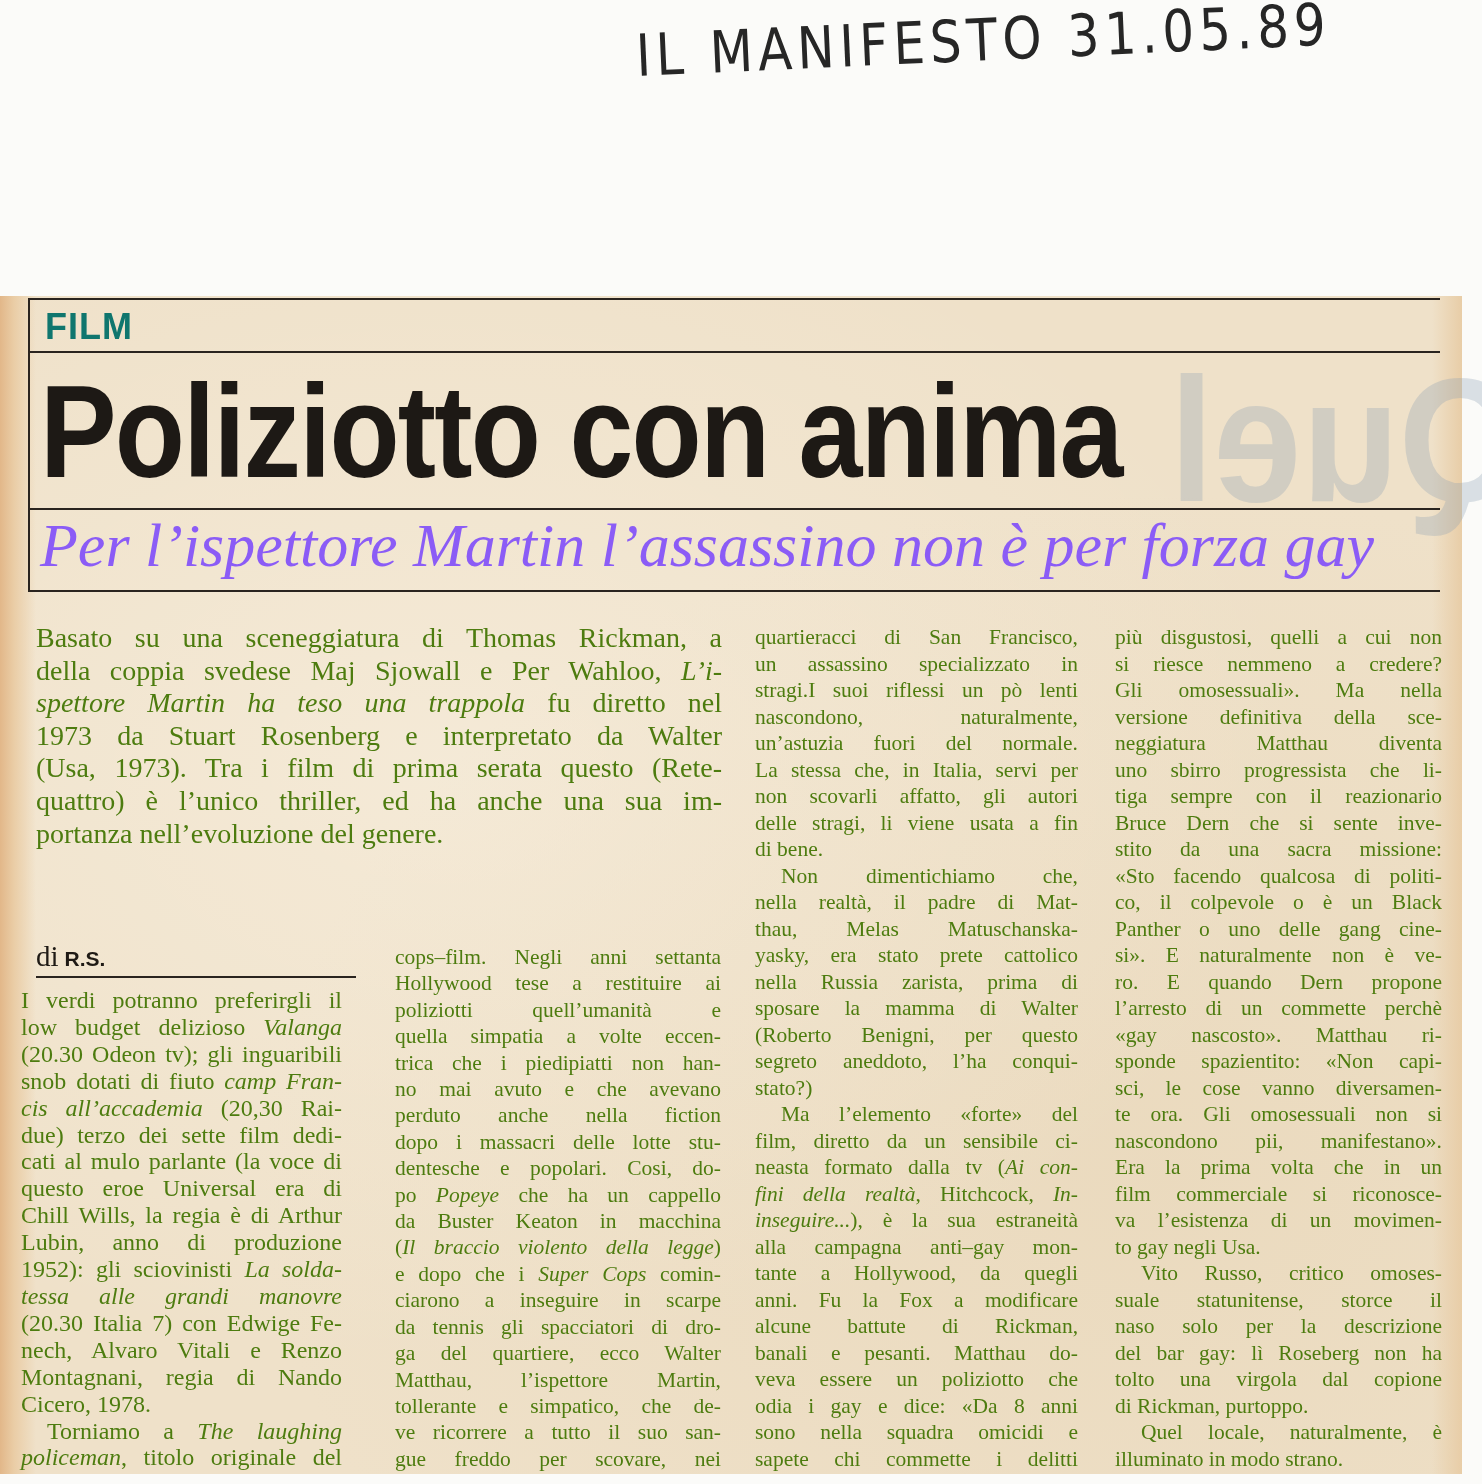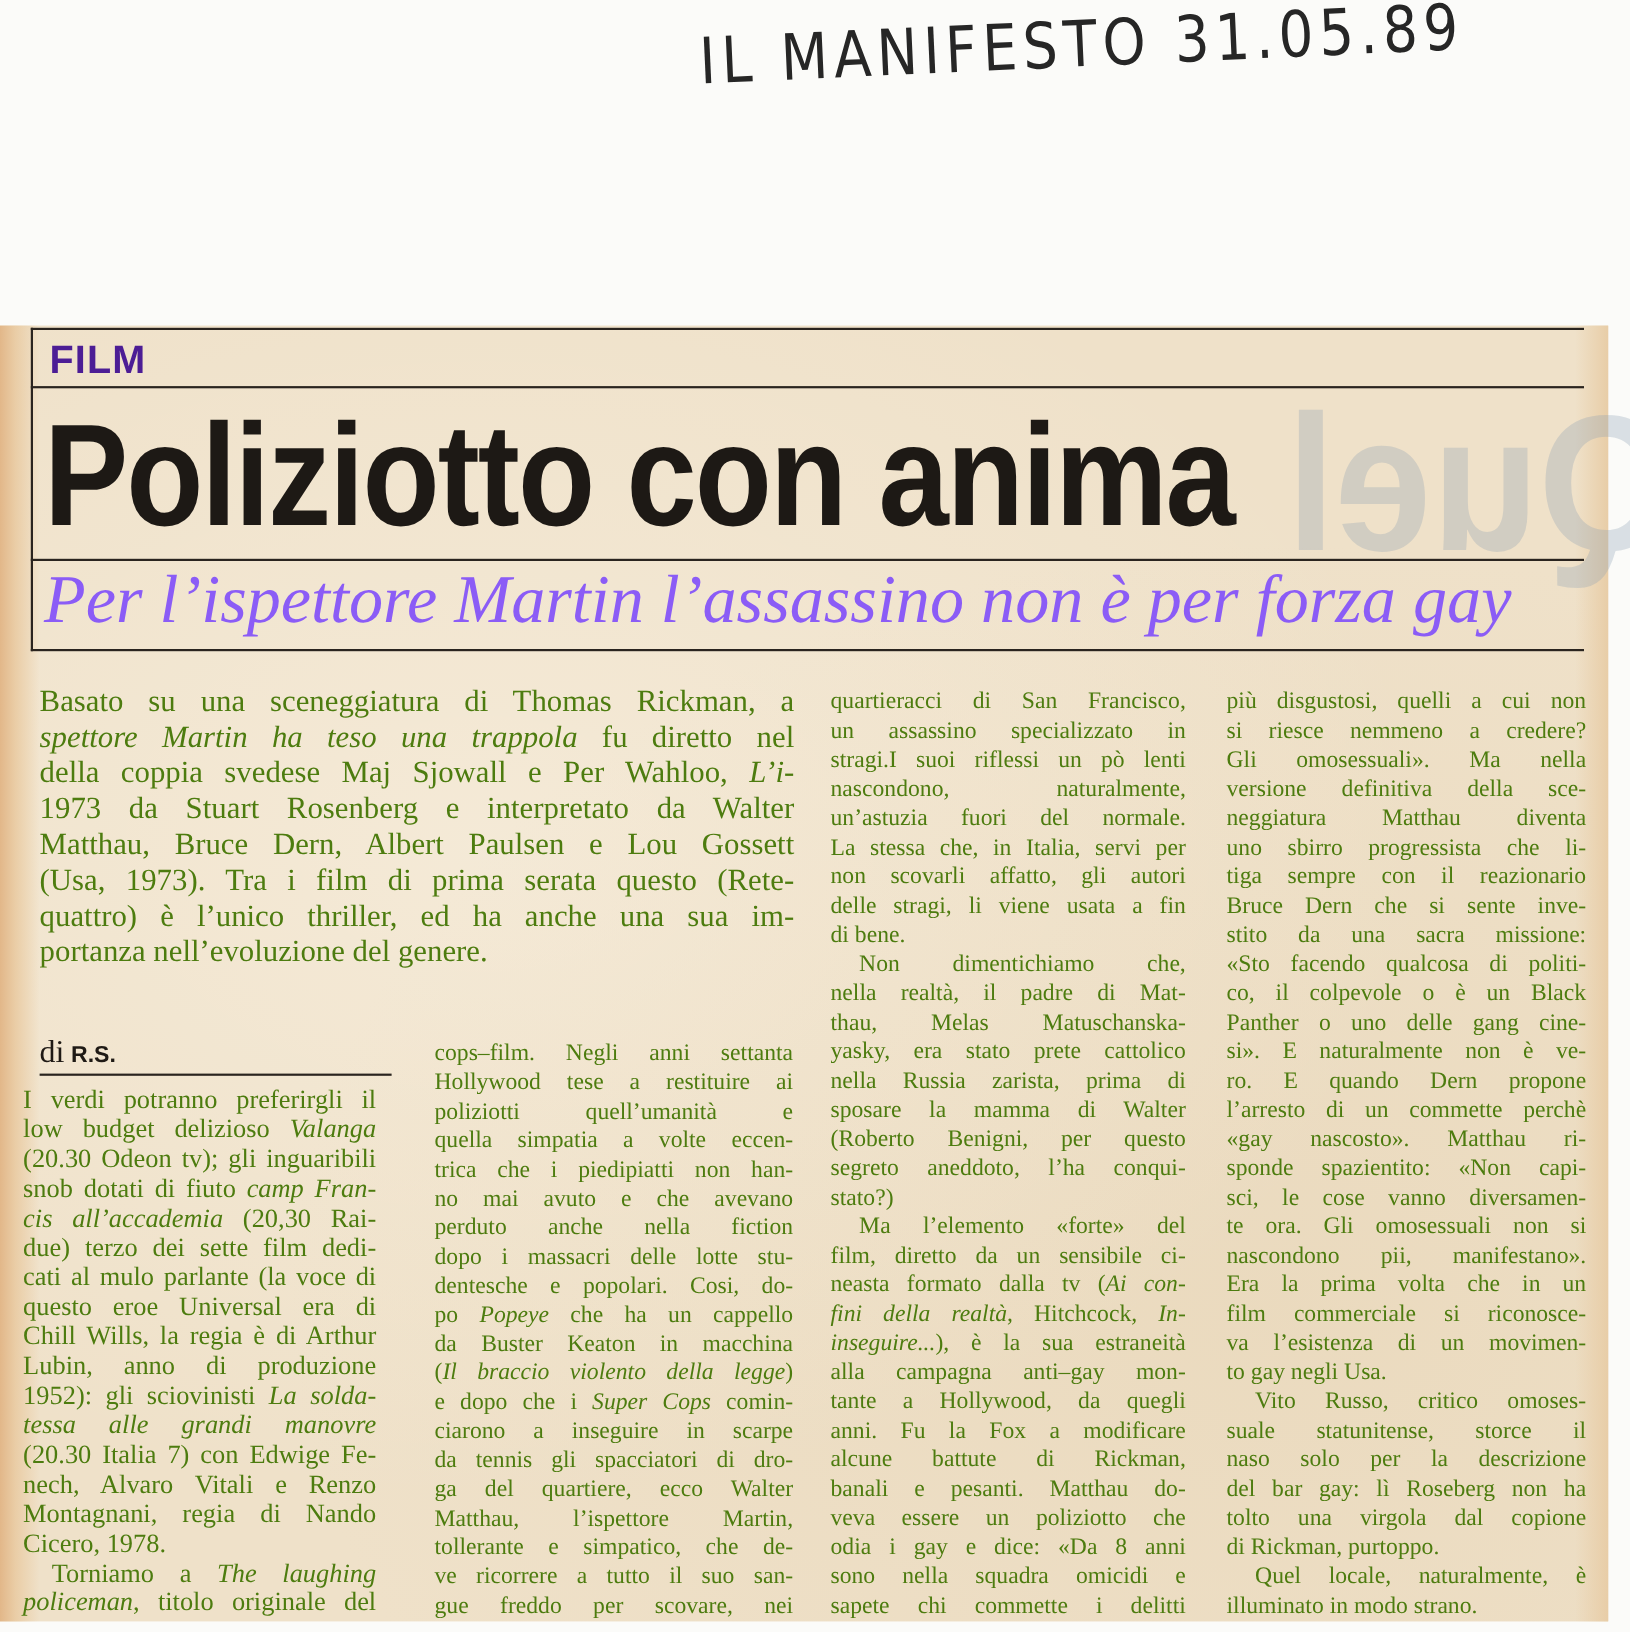--- a/index.html
+++ b/index.html
@@ -52,21 +52,21 @@
   .rule { position: absolute; background: #2a241f; }
   .section-label {
     position: absolute;
     left: 45px;
     top: 309px;
     font-family: "Liberation Sans", sans-serif;
     font-weight: bold;
     font-size: 36px;
     line-height: 1;
     letter-spacing: 1px;
-    color: #4c1d95;
+    color: #0f766e;
   }
   .headline {
     position: absolute;
     left: 40px;
     top: 366px;
     font-family: "Liberation Sans", sans-serif;
     font-weight: bold;
     font-size: 132px;
     line-height: 1;
     letter-spacing: -2px;
@@ -135,24 +135,23 @@
 <div class="rule" style="left:28px; top:351px; width:1412px; height:2px;"></div>
 <div class="rule" style="left:28px; top:508px; width:1412px; height:2px;"></div>
 <div class="rule" style="left:28px; top:590px; width:1412px; height:2px;"></div>
 
 <div class="section-label">FILM</div>
 <div class="headline">Poliziotto con anima</div>
 <div class="subhead">Per l’ispettore Martin l’assassino non è per forza gay</div>
 
 <div class="textblock lead">
     <div class="ln"><span>Basato su una sceneggiatura di Thomas Rickman, a</span></div>
+    <div class="ln"><span>della coppia svedese Maj Sjowall e Per Wahloo, </span><span class="it">L’i-</span></div>
     <div class="ln"><span class="it">spettore Martin ha teso una trappola</span><span> fu diretto nel</span></div>
-    <div class="ln"><span>della coppia svedese Maj Sjowall e Per Wahloo, </span><span class="it">L’i-</span></div>
     <div class="ln"><span>1973 da Stuart Rosenberg e interpretato da Walter</span></div>
-    <div class="ln"><span>Matthau, Bruce Dern, Albert Paulsen e Lou Gossett</span></div>
     <div class="ln"><span>(Usa, 1973). Tra i film di prima serata questo (Rete-</span></div>
     <div class="ln"><span>quattro) è l’unico thriller, ed ha anche una sua im-</span></div>
     <div class="ln end"><span>portanza nell’evoluzione del genere.</span></div>
   </div>
 
 <div class="byline">
   <span class="pre">di</span><span class="auth">R.S.</span>
 </div>
 <div class="rule" style="left:36px; top:976px; width:320px; height:2px;"></div>
 

